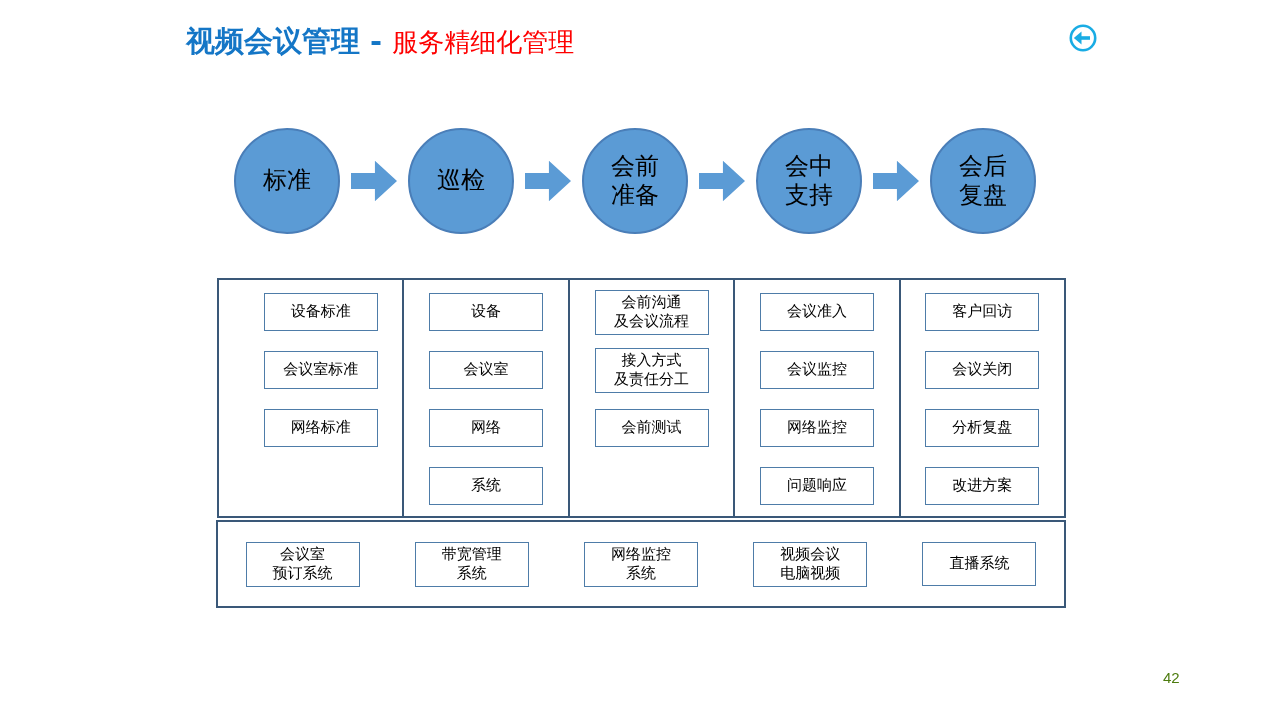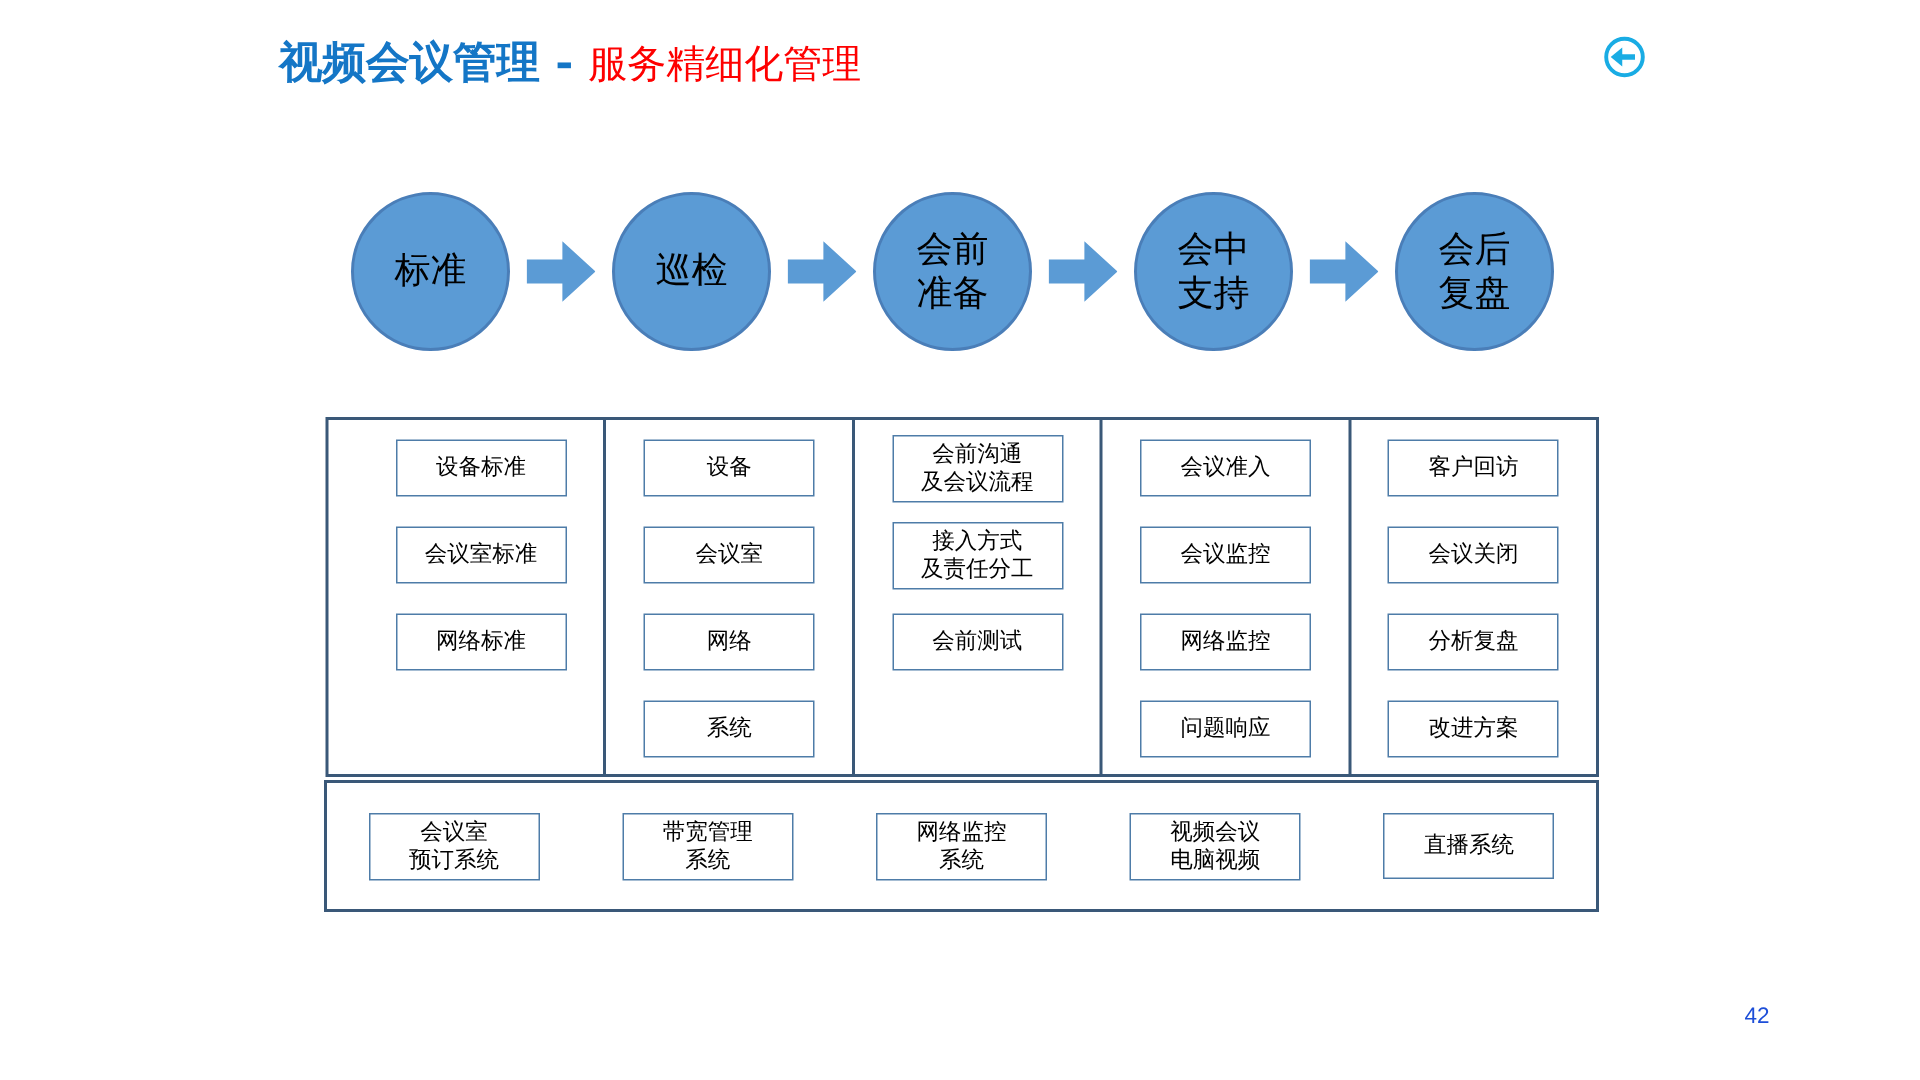--- a/index.html
+++ b/index.html
@@ -49,21 +49,21 @@
   
   .band {
     position:absolute; left:216px; top:520px; width:850px; height:88px;
     border:2px solid var(--outer-border); box-sizing:border-box; display:flex;
   }
   .bslot { flex:1; display:flex; align-items:center; justify-content:center; }
   .band .box { min-height:44px; }
 
   
   .page-num {
-    position:absolute; left:1163px; top:669px; font-size:15px; color:#1d4ed8;
+    position:absolute; left:1163px; top:669px; font-size:15px; color:#4d7c0f;
     font-family:"Liberation Sans", sans-serif;
   }
 </style>
 </head>
 <body>
 
 <div class="slide">
 
   <div class="title">
     <span class="t-main">视频会议管理</span><span class="t-sep"> - </span><span class="t-hl">服务精细化管理</span>

